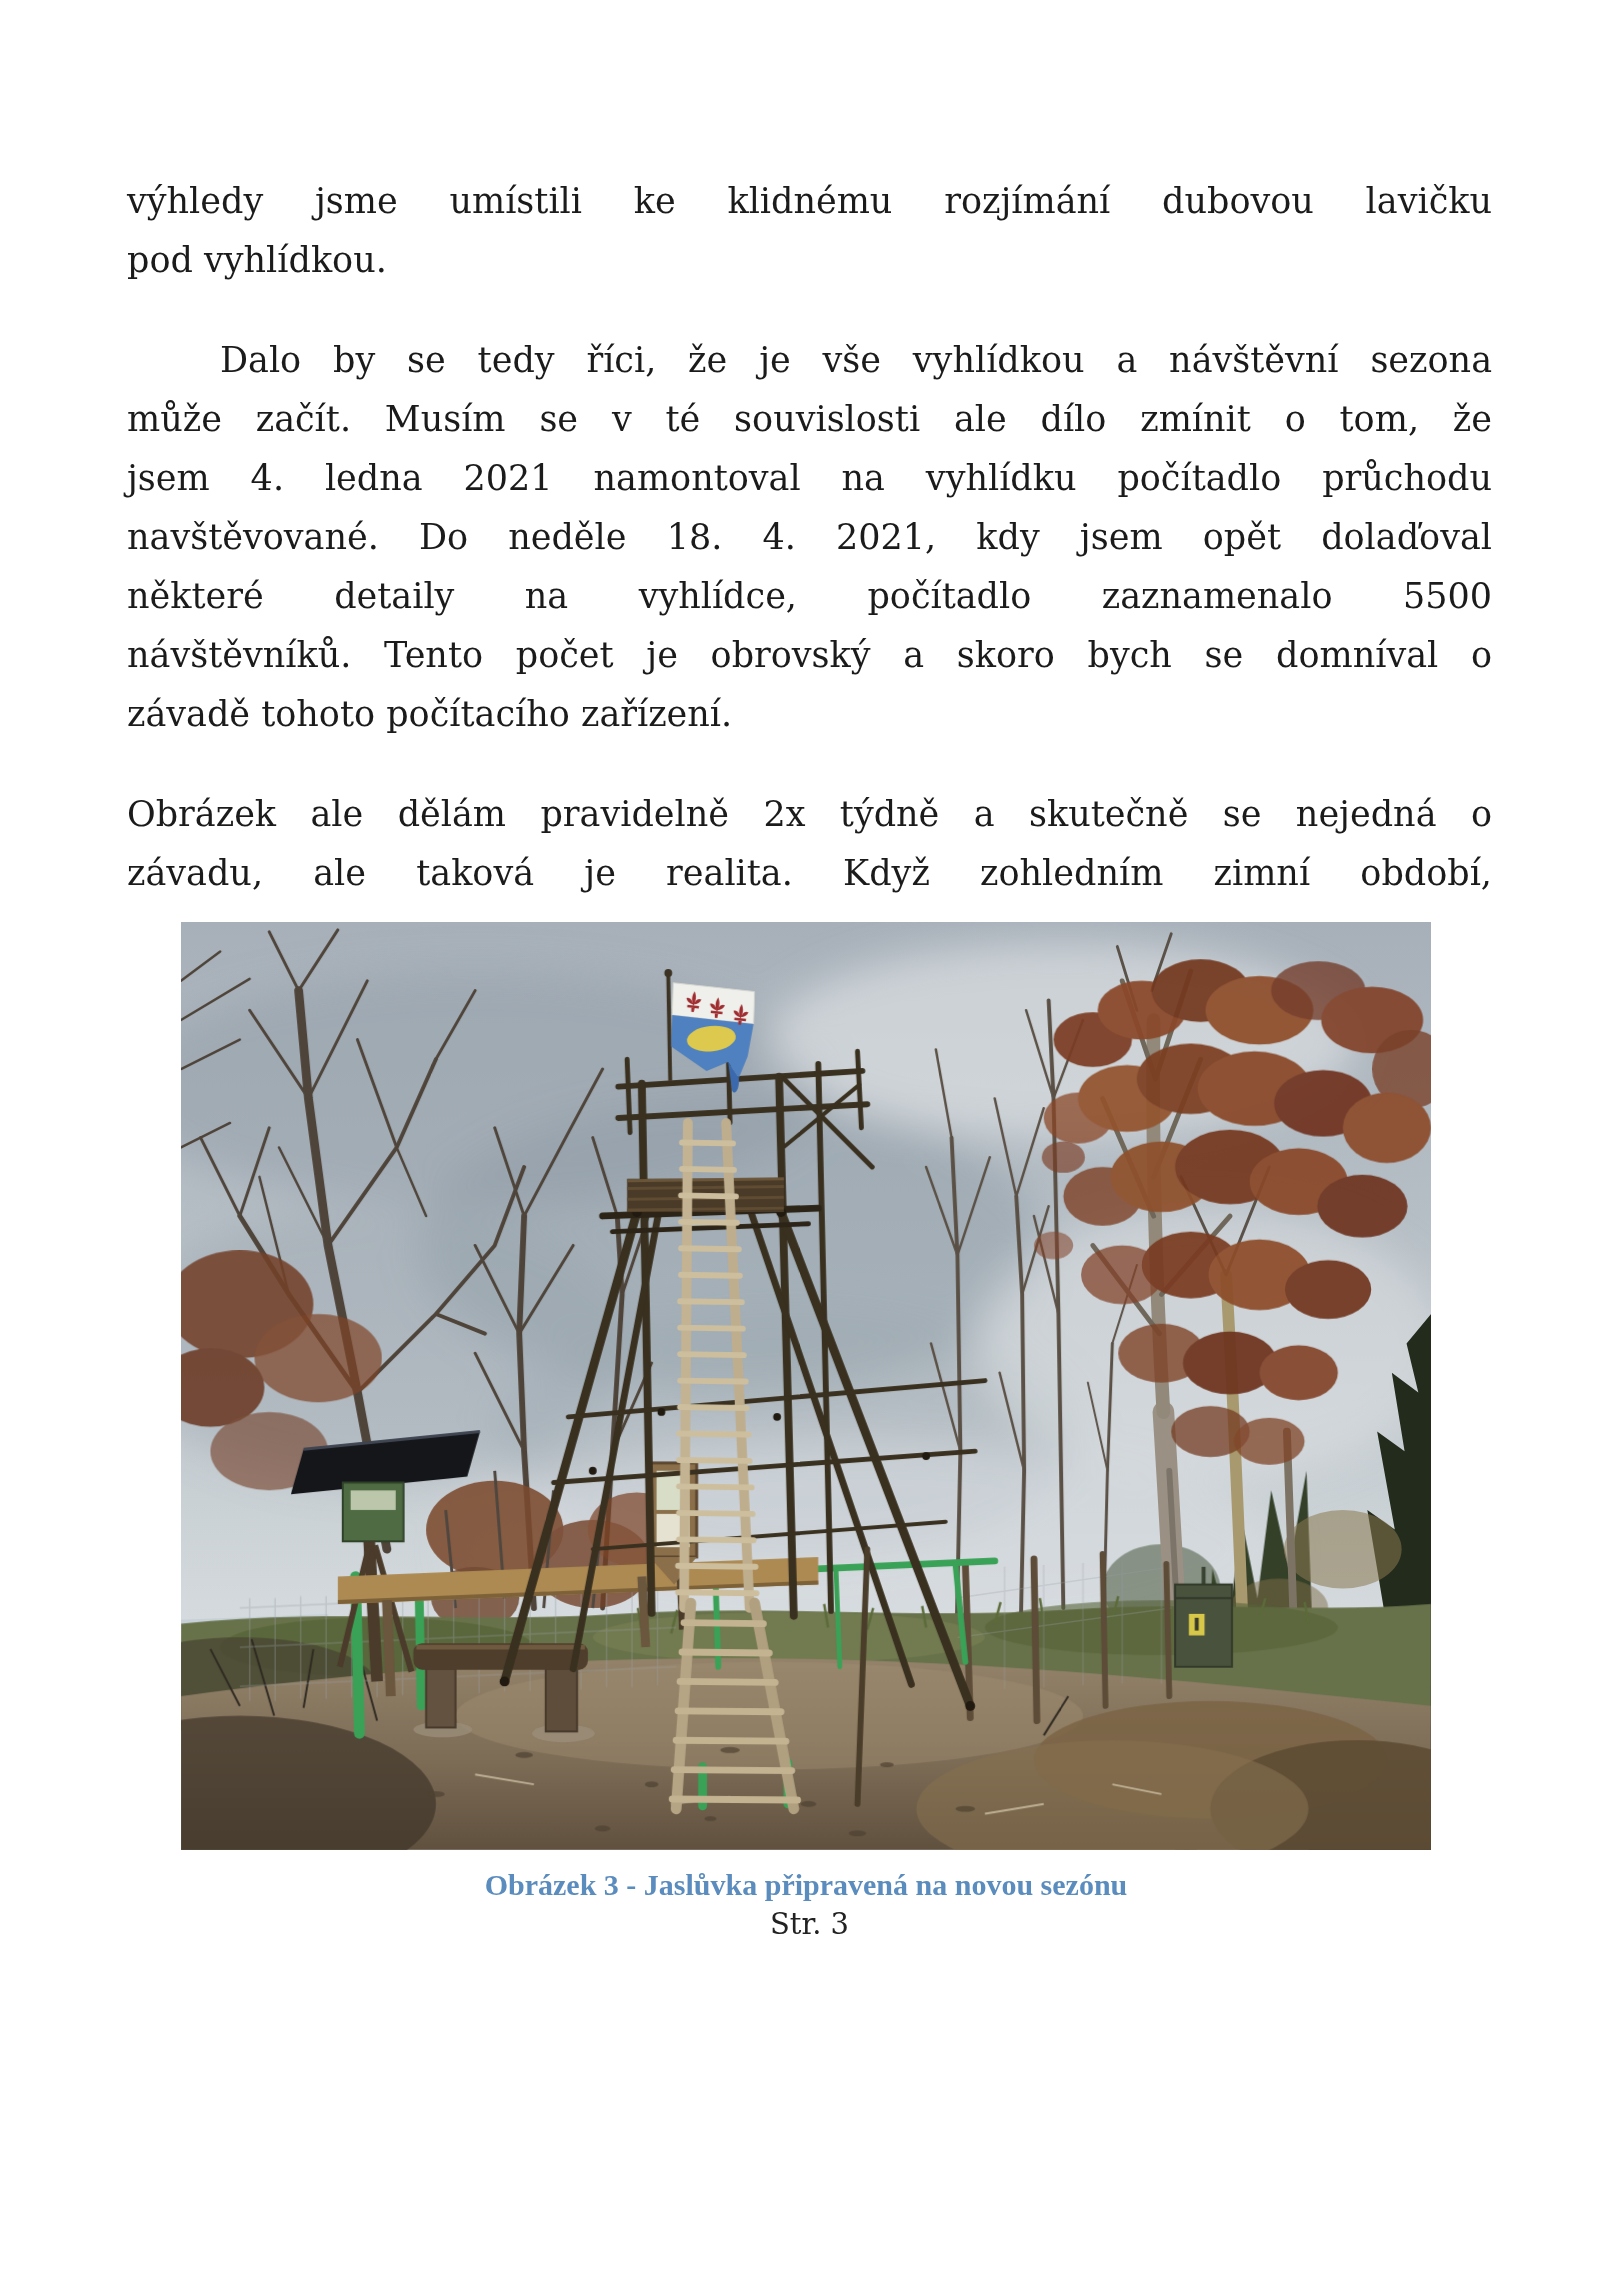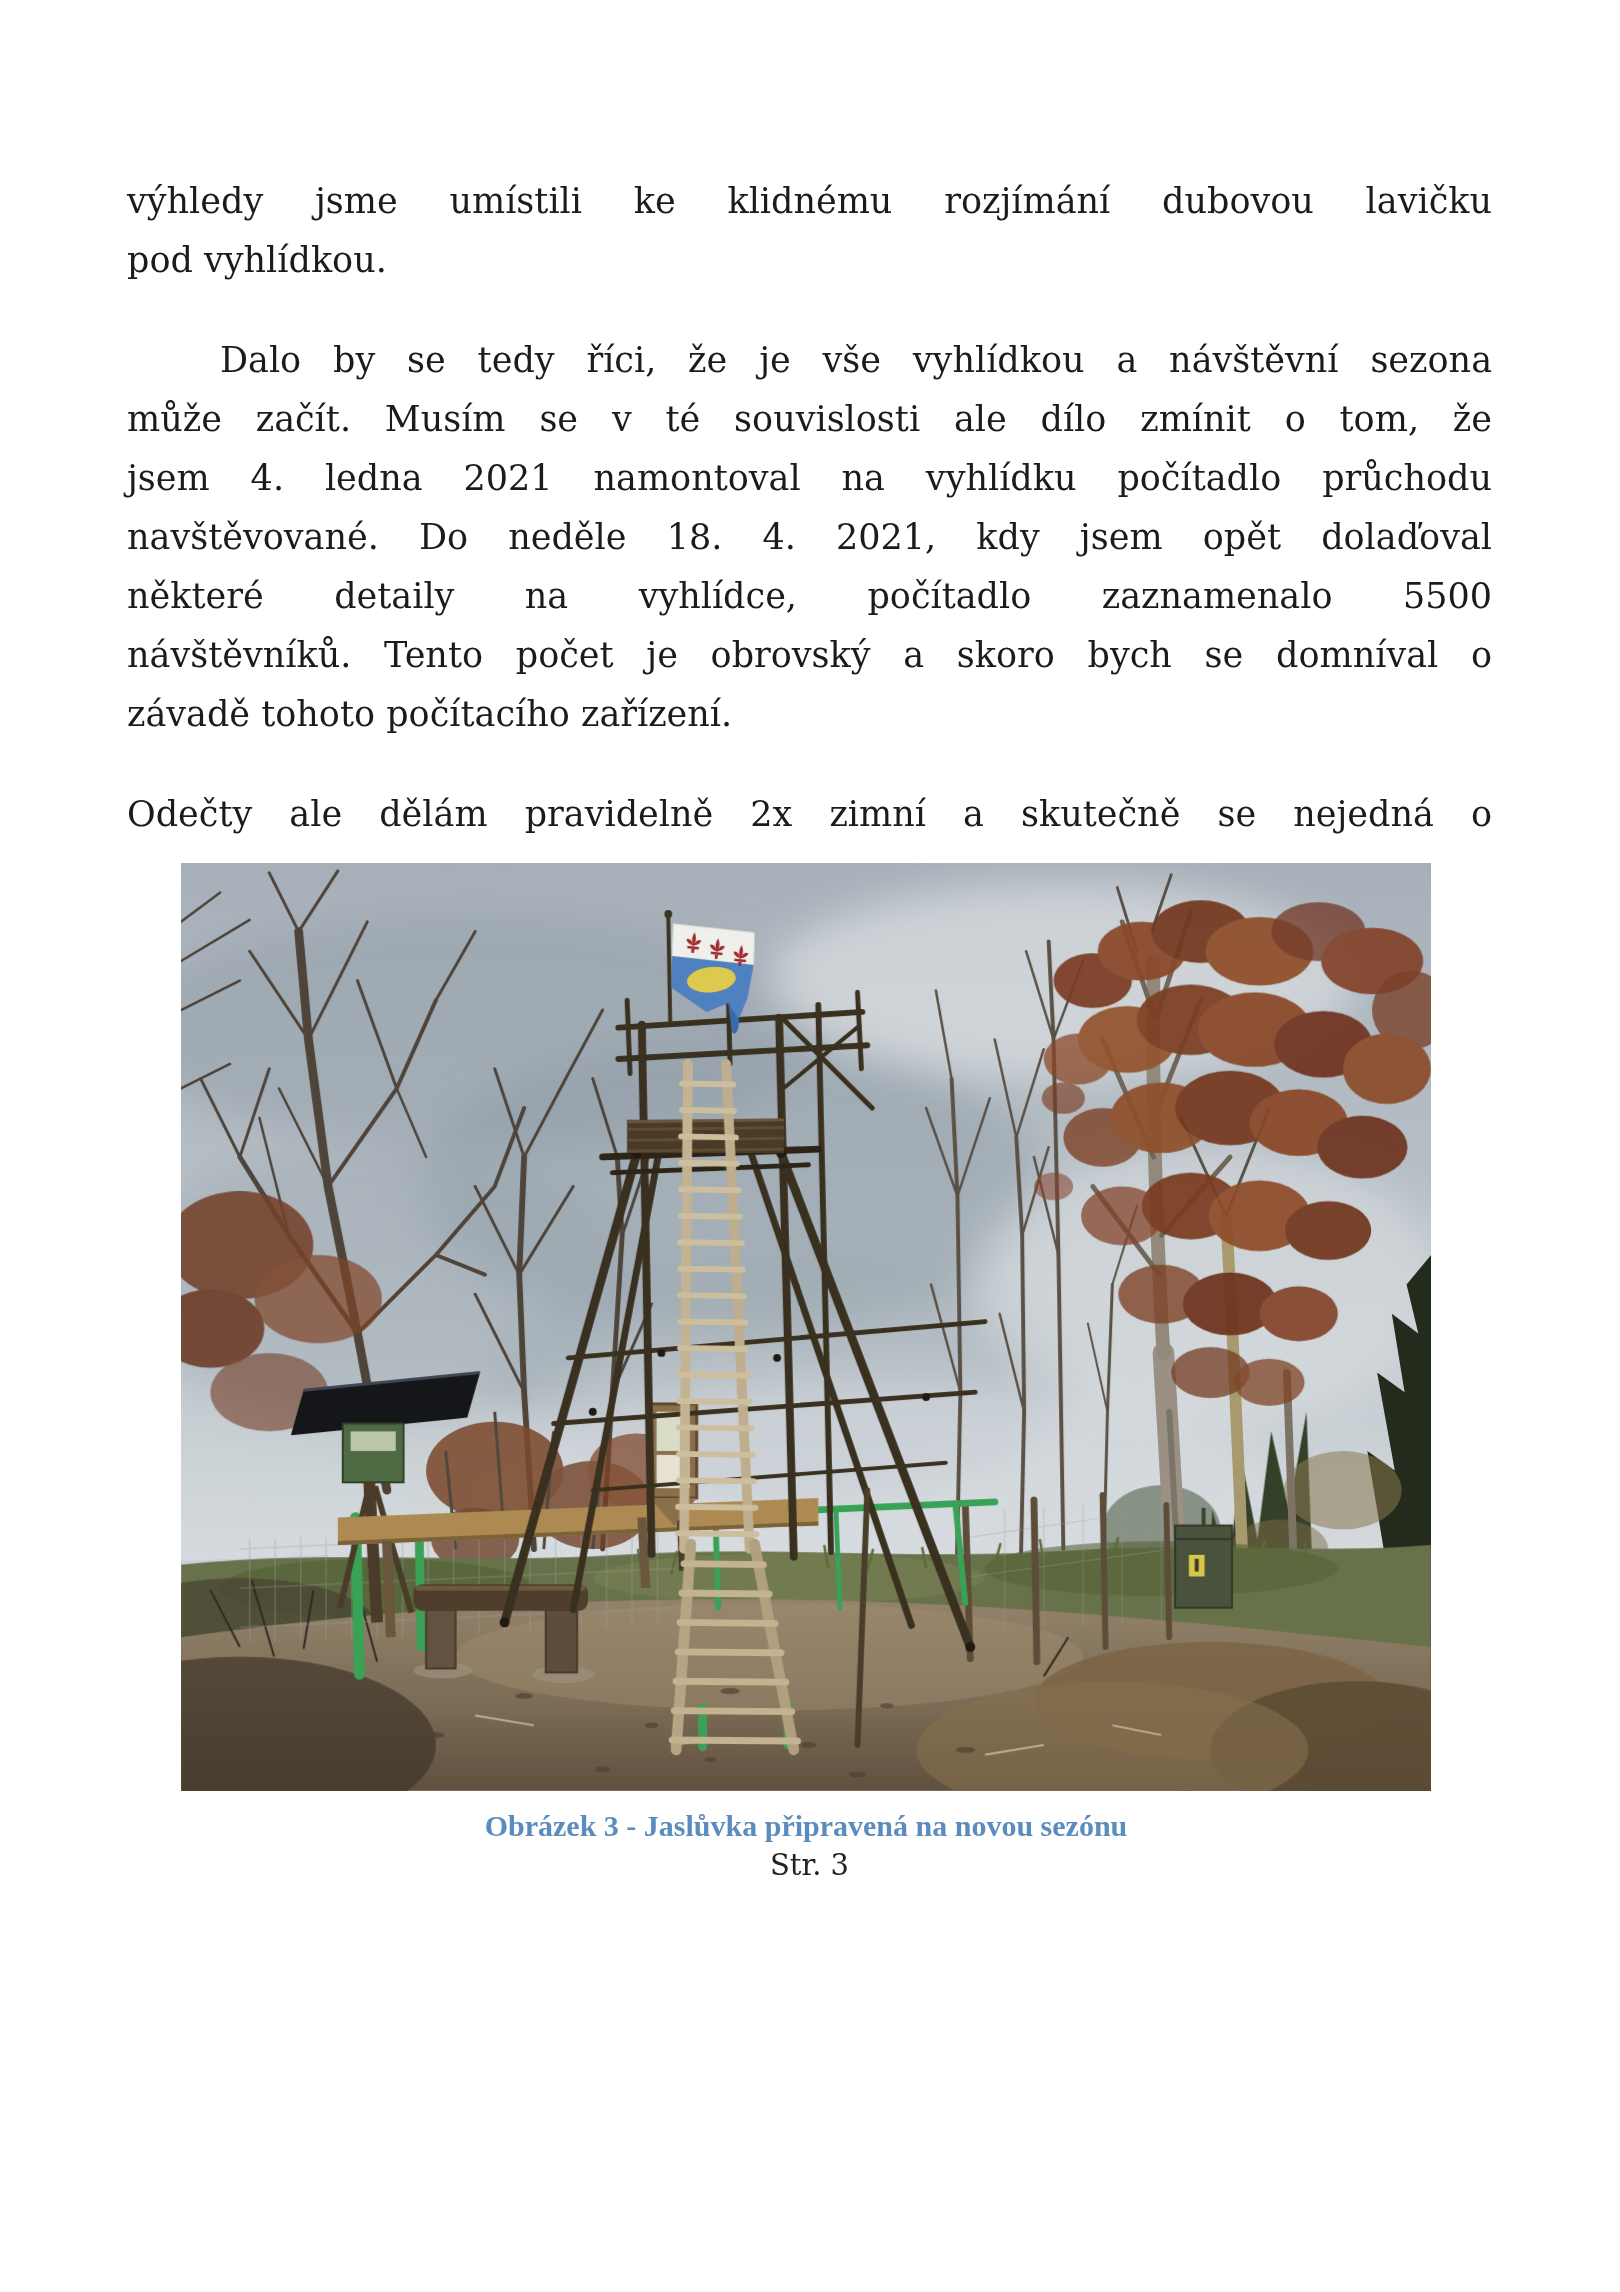--- a/index.html
+++ b/index.html
@@ -34,21 +34,22 @@
       <div class="para">
         <div class="tline first-indent">Dalo by se tedy říci, že je vše vyhlídkou a návštěvní sezona</div>
         <div class="tline">může začít. Musím se v té souvislosti ale dílo zmínit o tom, že</div>
         <div class="tline">jsem 4. ledna 2021 namontoval na vyhlídku počítadlo průchodu</div>
         <div class="tline">navštěvované. Do neděle 18. 4. 2021, kdy jsem opět dolaďoval</div>
         <div class="tline">některé detaily na vyhlídce, počítadlo zaznamenalo 5500</div>
         <div class="tline">návštěvníků. Tento počet je obrovský a skoro bych se domníval o</div>
         <div class="tline last">závadě tohoto počítacího zařízení.</div>
       </div>
       <div class="para">
-        <div class="tline">Odečty ale dělám pravidelně 2x zimní a skutečně se nejedná o</div>
+        <div class="tline">Obrázek ale dělám pravidelně 2x týdně a skutečně se nejedná o</div>
+        <div class="tline">závadu, ale taková je realita. Když zohledním zimní období,</div>
       </div>
     </section>
 
   <figure class="figure">
     <div class="photo">
       <svg viewBox="0 0 1275 947" preserveAspectRatio="none">
         <defs>
           <linearGradient id="skyG" x1="0" y1="0" x2="0" y2="1">
             <stop offset="0" stop-color="#a7b0b9"></stop>
             <stop offset="0.45" stop-color="#bcc4ca"></stop>

